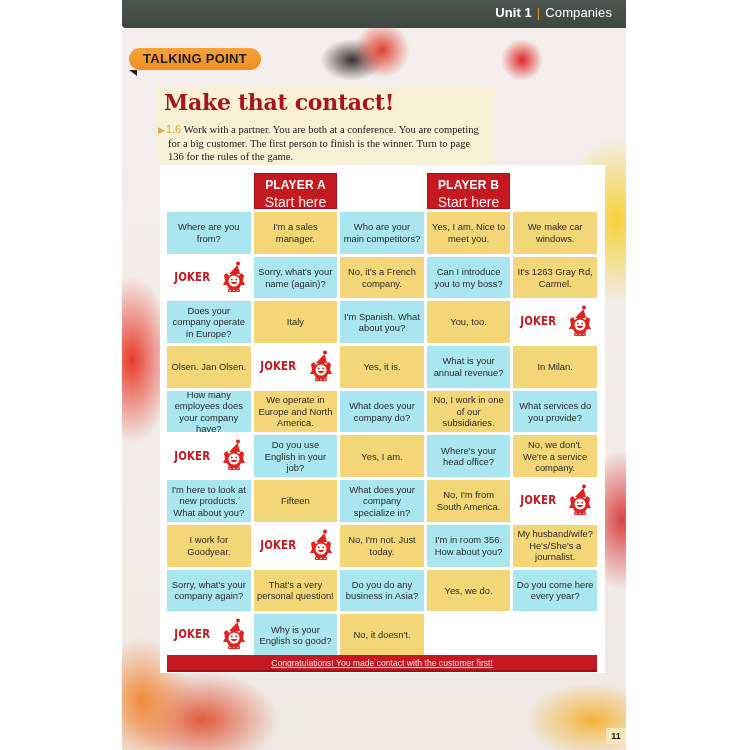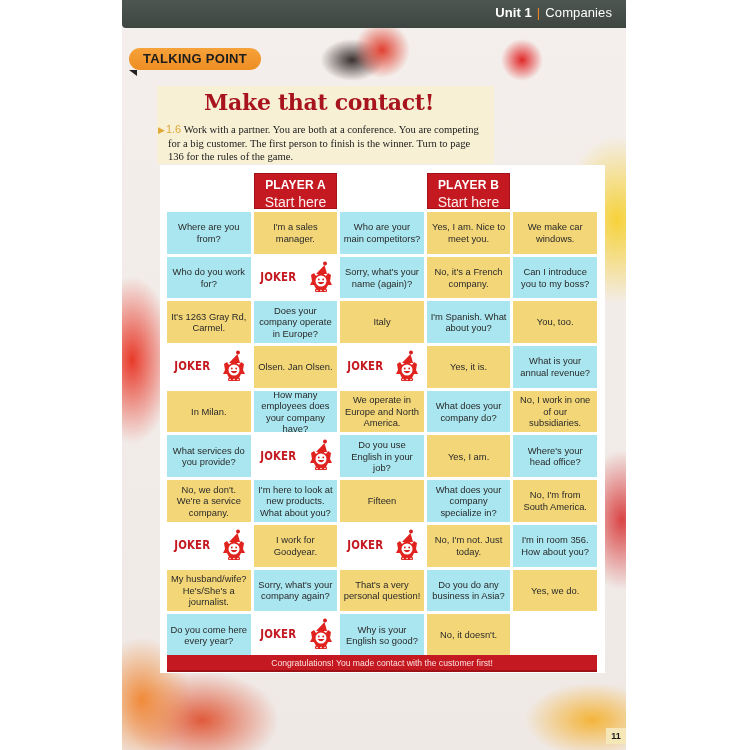--- a/index.html
+++ b/index.html
@@ -41,21 +41,21 @@
     .tab-fold {
       position: absolute; left: 129px; top: 70px; width: 0; height: 0;
       border-top: 6px solid #222; border-left: 8px solid transparent;
     }
     .intro {
       position: absolute; left: 157px; top: 86px; width: 337px; height: 78px;
       background: #f7f0d5;
     }
     .title {
       position: absolute; left: 164px; top: 89px; font-family: "DejaVu Serif", serif; font-weight: bold;
-      color: #a8141e; font-size: 22px; letter-spacing: -0.3px; margin-left: 40px;
+      color: #a8141e; font-size: 22px; letter-spacing: -0.3px;
     }
     .instr {
       position: absolute; left: 168px; top: 123px; width: 320px;
       font-family: "Liberation Serif", serif; font-size: 10.6px; line-height: 13px; color: #1a1a1a;
     }
     .instr .track { color: #e0a838; font-family: "Liberation Sans", sans-serif; font-size: 11px; }
     .instr .arrow { color: #e0a838; font-size: 9px; margin-left: -10px; margin-right: 1px; }
     .instr .body { }
     .board {
       position: absolute; left: 160px; top: 165px; width: 445px; height: 508px; background: #ffffff;
@@ -77,20 +77,21 @@
     }
     .cell.blue { background: #a9e6ef; }
     .cell.yellow { background: #f3d677; }
     .cell.joker { background: #ffffff; justify-content: center; gap: 8px; }
     .joker-text { color: #c41920; font-weight: bold; font-size: 12px; letter-spacing: 0.2px; font-family: "DejaVu Sans", sans-serif; transform: scaleX(0.85); }
     .clown { width: 26px; height: 34px; }
     .congrats {
       position: absolute; left: 167px; top: 655px; width: 430px; height: 17px; background: #c41920;
       color: #fbe0e0; font-size: 8.6px; text-align: center; line-height: 17px; border-bottom: 2px solid #9c1016;
       box-sizing: border-box;
+      text-decoration: underline;
     }
     .pagenum {
       position: absolute; left: 606px; top: 728px; width: 20px; height: 16px;
       background: #f5e7b8; font-weight: bold; font-size: 9px; color: #1a1a1a; text-align: center; line-height: 16px;
     }
   </style>
 </head>
 <body>
 
 <div class="page">
@@ -131,23 +132,20 @@
     </div>
     <div class="cell blue">
       <span>Who are your main competitors?</span>
     </div>
     <div class="cell yellow">
       <span>Yes, I am. Nice to meet you.</span>
     </div>
     <div class="cell yellow">
       <span>We make car windows.</span>
     </div>
-    <div class="cell blue">
-      <span>Who do you work for?</span>
-    </div>
     <div class="cell joker">
       <span class="joker-text">JOKER</span>
       <svg class="clown" viewBox="0 0 26 34">
         <circle cx="17" cy="2.5" r="2" fill="#d61f1f"></circle>
         <path d="M16.5 4 L8 13 L19 13 Z" fill="#e0231e"></path>
         <path d="M3 14 L6 12 L8 15 L13 11 L18 15 L20 12 L23 14 L22 20 L24 24 L20 24 L18 28 L8 28 L6 24 L2 24 L4 20 Z" fill="#e0231e"></path>
         <circle cx="13" cy="20" r="5.5" fill="#ffffff"></circle>
         <circle cx="10.8" cy="18.5" r="0.9" fill="#d61f1f"></circle>
         <circle cx="15.2" cy="18.5" r="0.9" fill="#d61f1f"></circle>
         <path d="M9.5 21 Q13 25.5 16.5 21 Z" fill="#d61f1f"></path>

